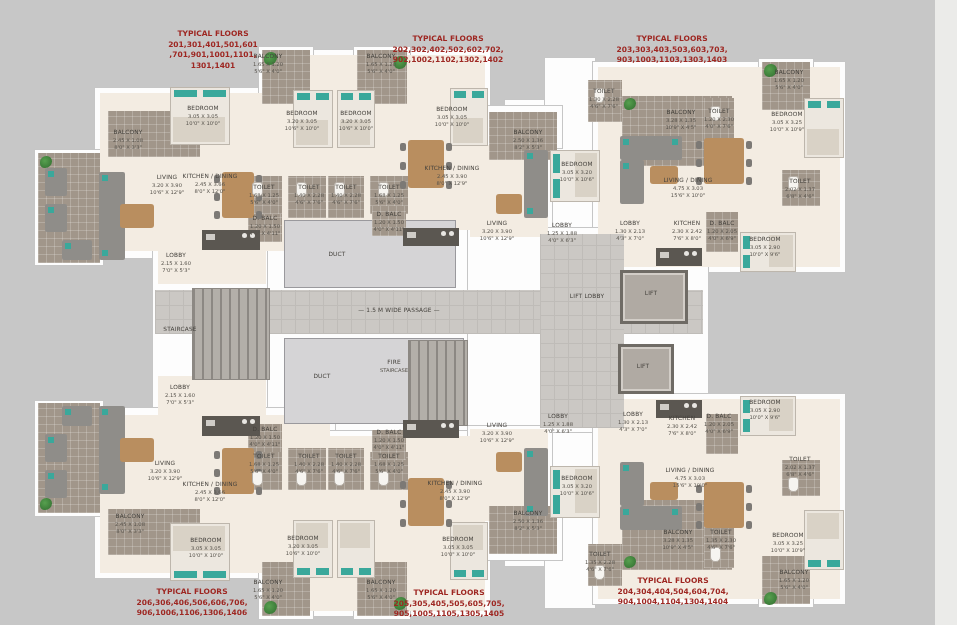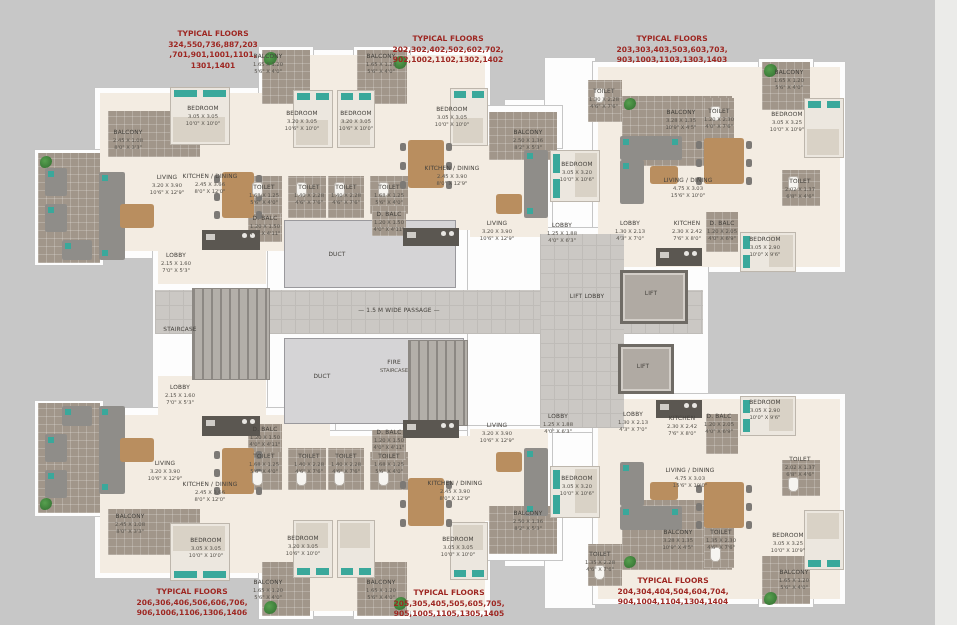--- a/index.html
+++ b/index.html
@@ -671,21 +671,21 @@
       <span class="dm">2.02 X 1.37</span>
       <span class="dm">6'8" X 4'6"</span>
     </div>
     <div class="room-label" style="left: 794px; top: 580px;">
       <span class="nm">BALCONY</span>
       <span class="dm">1.65 X 1.20</span>
       <span class="dm">5'6" X 4'0"</span>
     </div>
     <div class="annot" style="left: 213px; top: 50px;">
       <span>TYPICAL FLOORS</span>
-      <span>324,550,736,887,203</span>
+      <span>201,301,401,501,601</span>
       <span>,701,901,1001,1101,</span>
       <span>1301,1401</span>
     </div>
     <div class="annot" style="left: 448px; top: 50px;">
       <span>TYPICAL FLOORS</span>
       <span>202,302,402,502,602,702,</span>
       <span>902,1002,1102,1302,1402</span>
     </div>
     <div class="annot" style="left: 672px; top: 50px;">
       <span>TYPICAL FLOORS</span>

